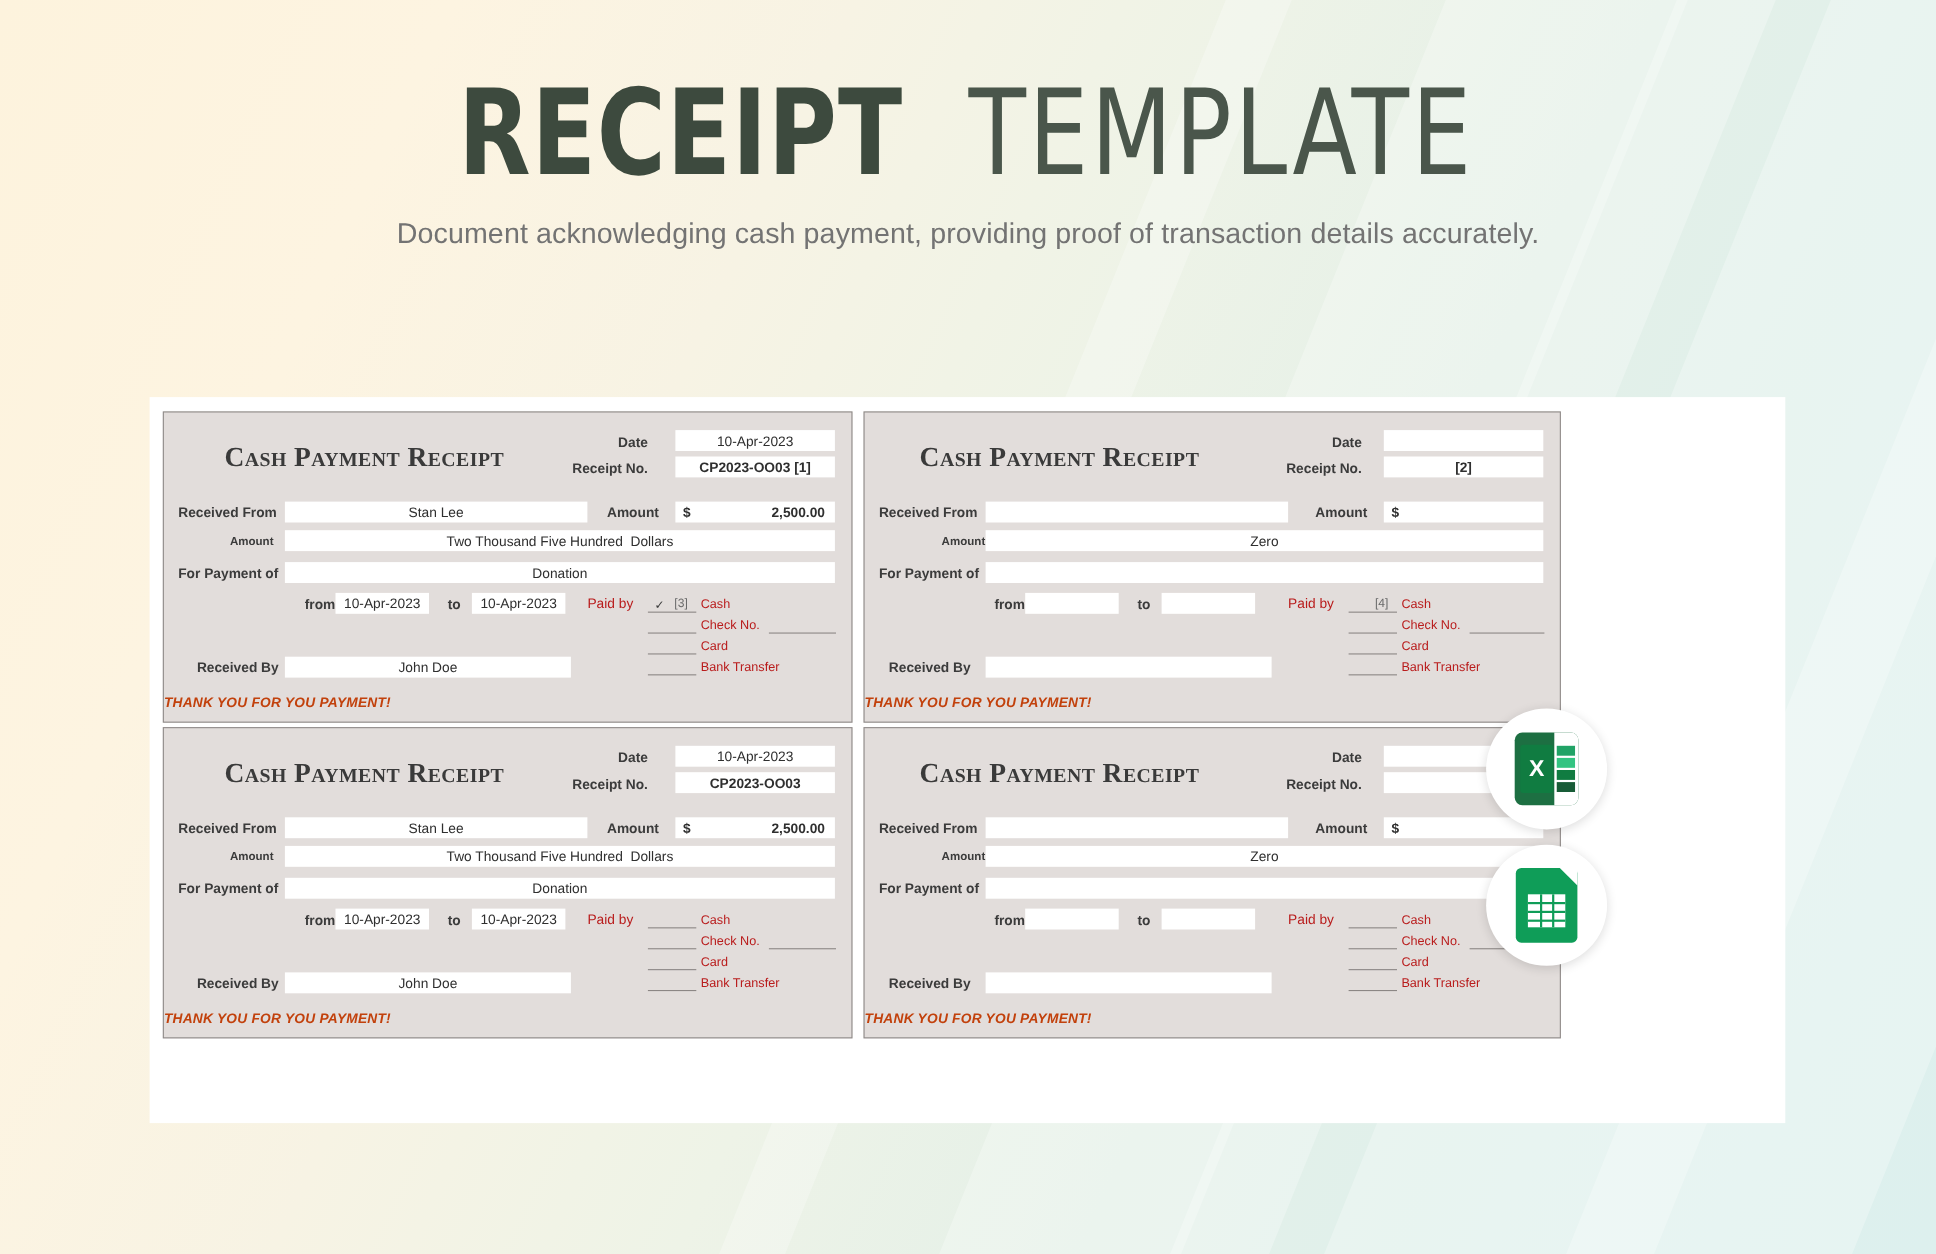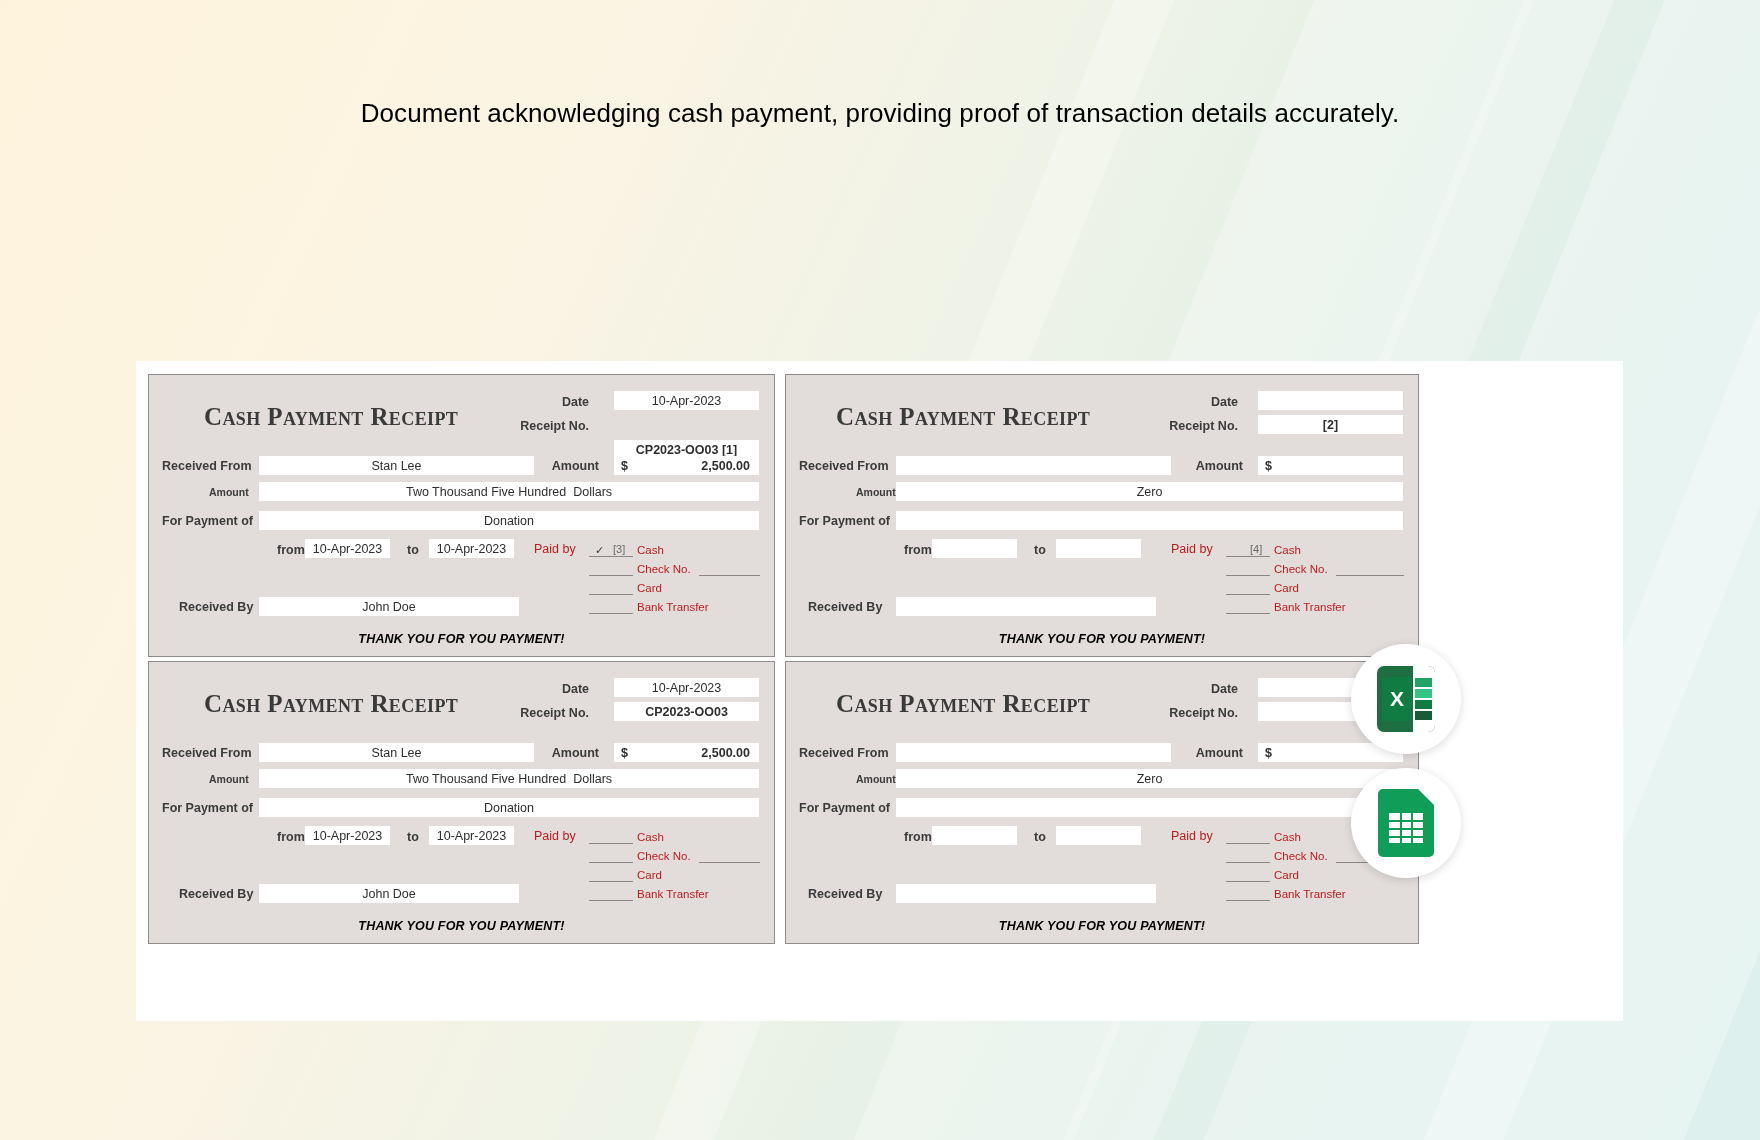--- a/index.html
+++ b/index.html
@@ -36,21 +36,21 @@
     font-family:"DejaVu Sans Condensed","Liberation Sans Narrow","Liberation Sans",sans-serif;
     font-weight:700;font-size:108px;letter-spacing:1px;color:#3d4a3e;
     transform:scaleX(.88);display:inline-block;transform-origin:center;
   }
   .t-light{
     font-family:"DejaVu Sans Condensed","Liberation Sans Narrow","Liberation Sans",sans-serif;
     font-weight:300;font-size:108px;letter-spacing:3px;color:#4a564b;
     transform:scaleX(.88);display:inline-block;transform-origin:center;
   }
   .subtitle{
-    margin-top:26px;font-size:26px;color:#000000;font-weight:400;
+    margin-top:26px;font-size:26px;color:#737373;font-weight:400;
     letter-spacing:.1px;
   }
 
   
   .sheet{
     position:absolute;left:136px;top:361px;
     width:1487px;height:660px;background:#ffffff;
   }
 
   
@@ -97,23 +97,23 @@
   .chk{
     position:absolute;font-size:11px;color:#3b3b3b;
   }
   .mark{
     position:absolute;font-size:11px;color:#6a6a6a;
   }
   .paym{
     position:absolute;font-size:11.5px;color:#b91c1c;white-space:nowrap;
   }
   .thanks{
-    position:absolute;width:100%;text-align:center;
+    position:absolute;width:100%;text-align:left;
     font-style:italic;font-weight:700;font-size:12.5px;
-    color:#000000;letter-spacing:.2px;
+    color:#c2410c;letter-spacing:.2px;
   }
 
   
   .app-ico{
     position:absolute;border-radius:50%;background:#ffffff;
     box-shadow:0 2px 10px rgba(0,0,0,.14);
     display:flex;align-items:center;justify-content:center;
   }
   #excel-ico{left:1351px;top:644px;width:110px;height:110px;}
   #sheets-ico{left:1351px;top:768px;width:110px;height:110px;}
@@ -155,34 +155,37 @@
     <span class="d4"></span>
       <span class="d1"></span>
       <span class="d2"></span>
     <span class="d3"></span>
       <span class="d5"></span>
   </div>
 </div>
 
 <div class="header">
   <div class="title-wrap">
+    <div class="t-line">
+      <span class="t-bold">RECEIPT</span><span class="t-light">TEMPLATE</span>
+    </div>
   </div>
   <div class="subtitle">Document acknowledging cash payment, providing proof of transaction details accurately.</div>
 </div>
 
 <div class="sheet"></div>
 
 <div class="grid" id="grid">
     <div class="card">
       <div class="card-inner">
         <div class="hdr-title" style="left:55px;top:28px;">Cash Payment Receipt</div>
         <div class="lbl" style="right:185px;top:20px;">Date</div>
         <div class="fld" style="right:15px;top:16px;width:145px;">10-Apr-2023</div>
         <div class="lbl" style="right:185px;top:44px;">Receipt No.</div>
-        <div class="fld bold" style="right:15px;top:40px;width:145px;margin-top:25px;">CP2023-OO03 [1]</div>
+        <div class="fld bold" style="right:15px;top:40px;width:145px;">CP2023-OO03 [1]</div>
         <div class="lbl" style="left:13px;top:84px;">Received From</div>
         <div class="fld" style="left:110px;top:81px;width:275px;">Stan Lee</div>
         <div class="lbl" style="right:175px;top:84px;">Amount</div>
         <div class="fld amt" style="right:15px;top:81px;width:145px;">
           <span class="cur">$</span>
           <span>2,500.00</span>
         </div>
         <div class="lbl lbl-sm" style="left:60px;top:111px;">Amount</div>
         <div class="fld" style="left:110px;top:107px;right:15px;width:auto;">Two Thousand Five Hundred&nbsp;&nbsp;Dollars</div>
         <div class="lbl" style="left:13px;top:139px;">For Payment of</div>

